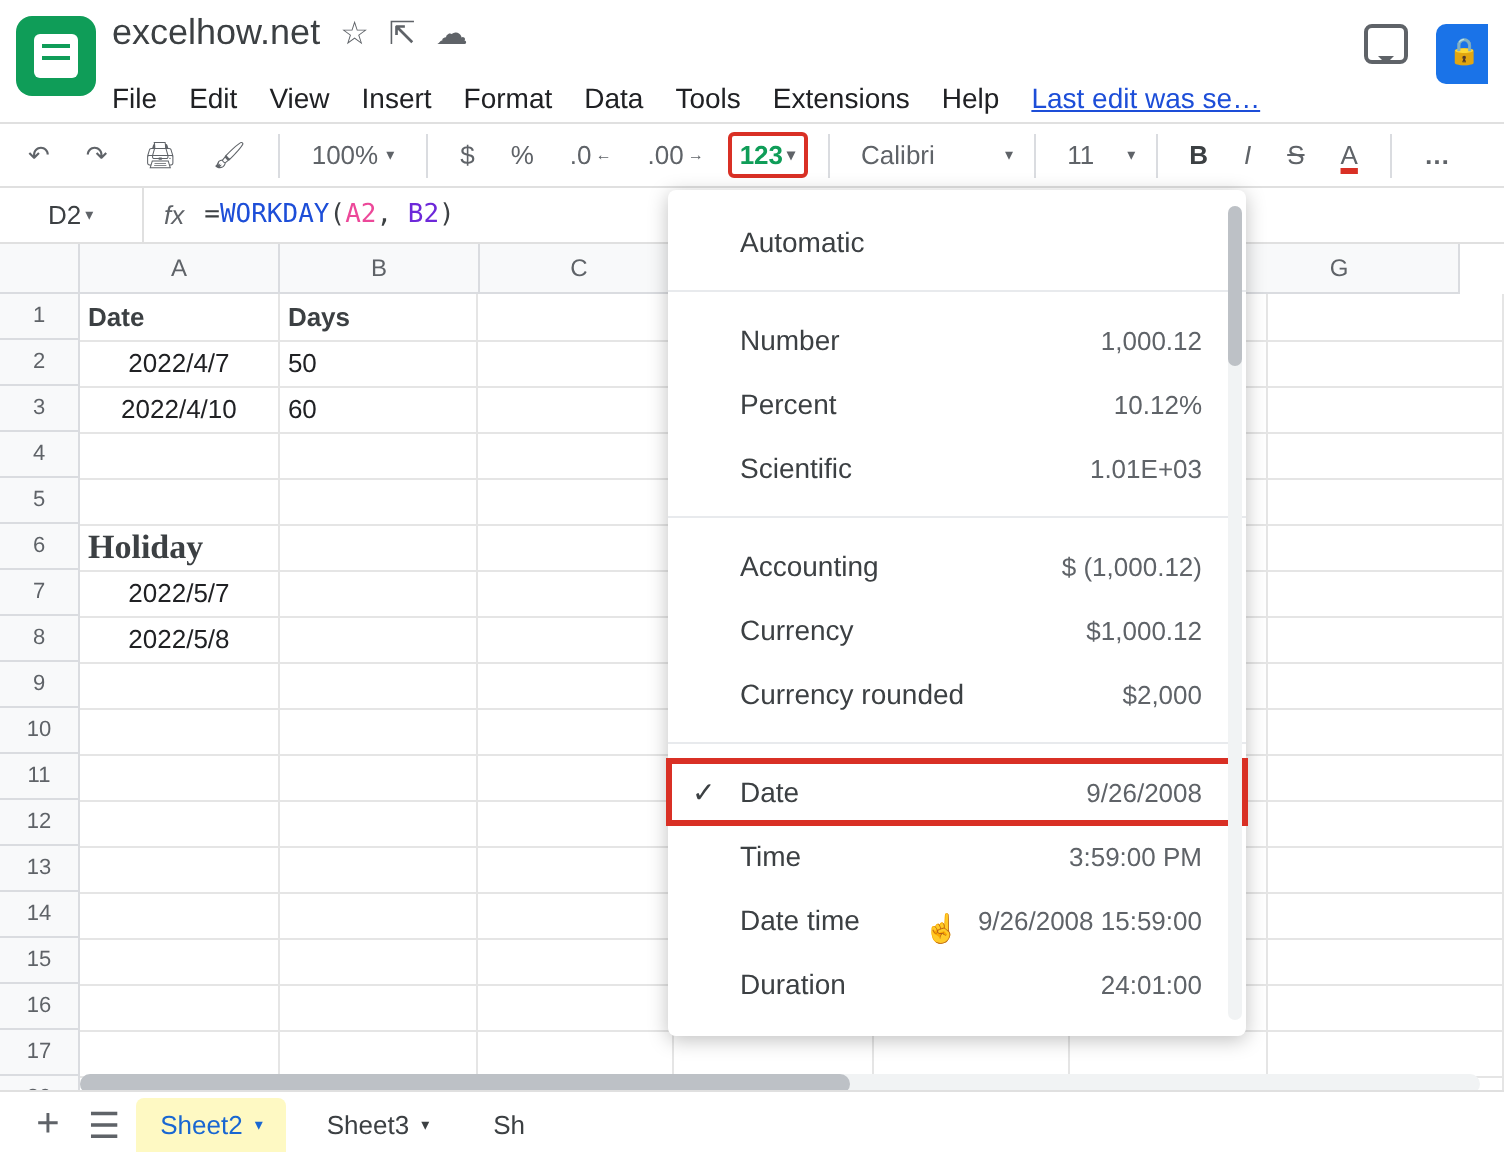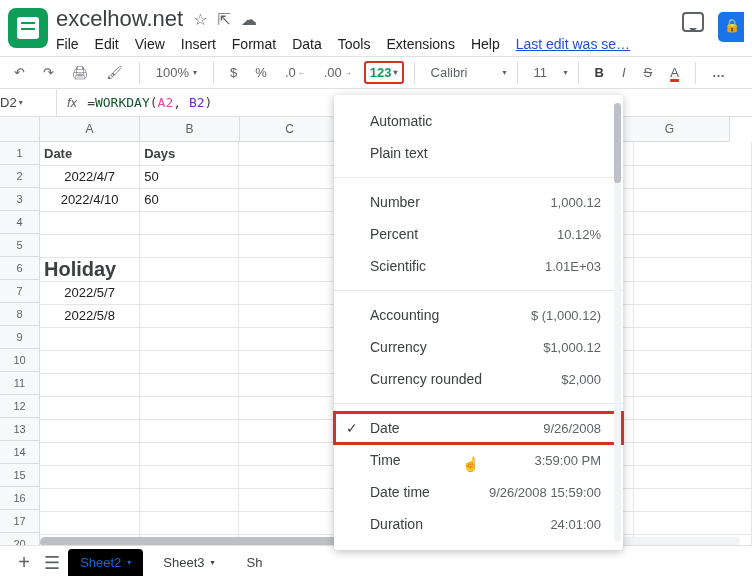--- a/index.html
+++ b/index.html
@@ -3,45 +3,45 @@
 <meta charset="utf-8">
 <style>
   * { margin: 0; padding: 0; box-sizing: border-box; }
   body { font-family: Arial, sans-serif; font-size: 13px; color: #3c4043; background: #fff; width: 752px; height: 579px; overflow: hidden; position: relative; }
   .header { padding: 6px 8px 4px 8px; display: flex; align-items: flex-start; gap: 8px; }
   .logo { width: 40px; height: 40px; background: #0f9d58; border-radius: 8px; display: flex; align-items: center; justify-content: center; margin-top: 2px; }
   .logo-inner { width: 22px; height: 22px; background: #fff; border-radius: 3px; position: relative; }
   .logo-inner::before { content:""; position:absolute; left:4px; right:4px; top:5px; border-top:2px solid #0f9d58; }
   .logo-inner::after { content:""; position:absolute; left:4px; right:4px; top:11px; border-top:2px solid #0f9d58; }
   .title-row { display:flex; align-items:center; gap:10px; }
-  .doc-title { font-size: 22px; color: #3c4043; }
+  .doc-title { font-size: 18px; color: #3c4043; }
   .title-icons { display:flex; gap:10px; color:#5f6368; font-size:16px; }
-  .menubar { display:flex; gap:16px; margin-top:4px; color:#202124; font-size:14px; }
+  .menubar { display:flex; gap:16px; margin-top:14px; color:#202124; font-size:14px; }
   .menubar span { cursor:pointer; }
   .last-edit { text-decoration: underline; color:#1d4ed8; cursor:pointer; }
   .header-right { margin-left:auto; display:flex; gap:14px; align-items:flex-start; padding-top:6px; }
   .comment-icon { width:22px; height:20px; border:2px solid #5f6368; border-radius:4px; position:relative; }
   .comment-icon::after { content:""; position:absolute; bottom:-6px; left:5px; border:4px solid transparent; border-top-color:#5f6368; }
   .share-btn { width:26px; height:30px; background:#1a73e8; border-radius:5px 0 0 5px; position:relative; }
   .share-btn::after { content:"\1F512"; color:#fff; font-size:13px; position:absolute; left:6px; top:6px; }
   .toolbar { border-top:1px solid #e0e0e0; border-bottom:1px solid #e0e0e0; padding:4px 8px; display:flex; align-items:center; gap:6px; color:#5f6368; font-size:13px; position:relative; }
   .tb-btn { padding:4px 6px; border-radius:3px; cursor:pointer; display:flex; align-items:center; gap:2px; }
   .tb-sep { width:1px; height:22px; background:#dadce0; margin:0 4px; }
   .caret { font-size:8px; margin-left:2px; }
   .num-format-btn { border:2px solid #d93025; border-radius:3px; padding:2px 4px; color:#0f9d58; font-weight:bold; display:flex; align-items:center; }
   .bold { font-weight:bold; color:#3c4043; }
   .ital { font-style:italic; }
   .strike { text-decoration:line-through; }
   .underA { text-decoration:underline; text-decoration-color:#d93025; text-decoration-thickness:3px; }
   .formula-bar { display:flex; align-items:center; border-bottom:1px solid #e0e0e0; height:28px; }
-  .cell-ref { width:57px; padding:0 0; border-right:1px solid #e0e0e0; color:#3c4043; font-size:13px; height:100%; display:flex; align-items:center; }
+  .cell-ref { width:72px; padding:0 24px; border-right:1px solid #e0e0e0; color:#3c4043; font-size:13px; height:100%; display:flex; align-items:center; }
   .cell-ref .caret { color:#5f6368; }
   .fx { padding:0 10px; font-style:italic; color:#5f6368; }
   .formula { font-family: Menlo, monospace; font-size:13px; }
-  .formula .fn { color:#14532d; }
+  .formula .fn { color:#1d4ed8; }
   .formula .ref1 { color:#ec4899; }
   .formula .ref2 { color:#6d28d9; }
   .corner { width:40px; height:25px; background:#f8f9fa; border-right:1px solid #dadce0; border-bottom:1px solid #dadce0; }
   .col-headers { display:flex; }
   .col-h { width:100px; height:25px; background:#f8f9fa; border-right:1px solid #dadce0; border-bottom:1px solid #dadce0; text-align:center; line-height:25px; color:#5f6368; font-size:12px; }
   .row-h { width:40px; height:23px; background:#f8f9fa; border-right:1px solid #dadce0; border-bottom:1px solid #dadce0; text-align:center; line-height:23px; color:#5f6368; font-size:11px; }
   .rows { display:flex; flex-direction:column; }
   table { border-collapse:collapse; }
   td { border-right:1px solid #e5e5e5; border-bottom:1px solid #e5e5e5; width:100px; height:23px; padding:0 4px; font-size:13px; color:#202124; vertical-align:middle; }
   td.r { text-align:center; }
@@ -56,21 +56,21 @@
   .dd-item.highlighted { outline:3px solid #d93025; outline-offset:-2px; }
   .dd-scroll { position:absolute; right:2px; top:8px; bottom:8px; width:7px; background:#f1f3f4; border-radius:4px; }
   .dd-scroll-thumb { position:absolute; top:0; width:7px; height:80px; background:#bdc1c6; border-radius:4px; }
   .cursor { position:absolute; left:462px; top:456px; font-size:14px; z-index:20; pointer-events:none; }
   .hscroll { position:absolute; left:40px; right:12px; bottom:32px; height:10px; background:#f1f3f4; border-radius:5px; }
   .hscroll-thumb { position:absolute; left:0; width:55%; height:100%; background:#bdc1c6; border-radius:5px; }
   .sheet-tabs { position:absolute; bottom:0; left:0; right:0; height:34px; border-top:1px solid #e0e0e0; display:flex; align-items:center; gap:8px; padding:0 12px; background:#fff; }
   .sheet-add { width:24px; height:24px; font-size:20px; color:#5f6368; text-align:center; line-height:22px; cursor:pointer; }
   .sheet-menu { font-size:18px; color:#5f6368; cursor:pointer; }
   .sheet-tab { padding:6px 12px; font-size:13px; color:#3c4043; display:flex; align-items:center; gap:4px; cursor:pointer; border-radius:4px 4px 0 0; }
-  .sheet-tab.active { background:#000000; color:#1967d2; }
+  .sheet-tab.active { background:#fef9c3; color:#1967d2; }
   .more-v { font-weight:bold; letter-spacing:-1px; }
 </style>
 </head>
 <body>
 
 <div class="header">
   <div class="logo">
       <div class="logo-inner"></div>
     </div>
   <div>
@@ -225,21 +225,21 @@
       <tr>
             <td></td>
             <td></td>
             <td></td>
             <td></td>
             <td></td>
             <td></td>
             <td></td>
           </tr>
       <tr>
-            <td class="l bold" style="font-family:Liberation Sans, sans-serif;font-size:20px;">Holiday</td>
+            <td class="l bold" style="font-family:Liberation Serif, serif;font-size:17px;">Holiday</td>
             <td></td>
             <td></td>
             <td></td>
             <td></td>
             <td></td>
             <td></td>
           </tr>
       <tr>
             <td class="r">2022/5/7</td>
             <td></td>
@@ -349,23 +349,20 @@
             <td></td>
           </tr>
     </tbody>
       </table>
   </div>
 </div>
 
 <div class="dropdown">
   <div class="dd-item">
       <span>Automatic</span>
-    </div>
-  <div class="dd-item">
-      <span>Plain text</span>
     </div>
   <div class="dd-sep"></div>
   <div class="dd-item">
       <span>Number</span>
       <span class="sample">1,000.12</span>
     </div>
   <div class="dd-item">
       <span>Percent</span>
       <span class="sample">10.12%</span>
     </div>

